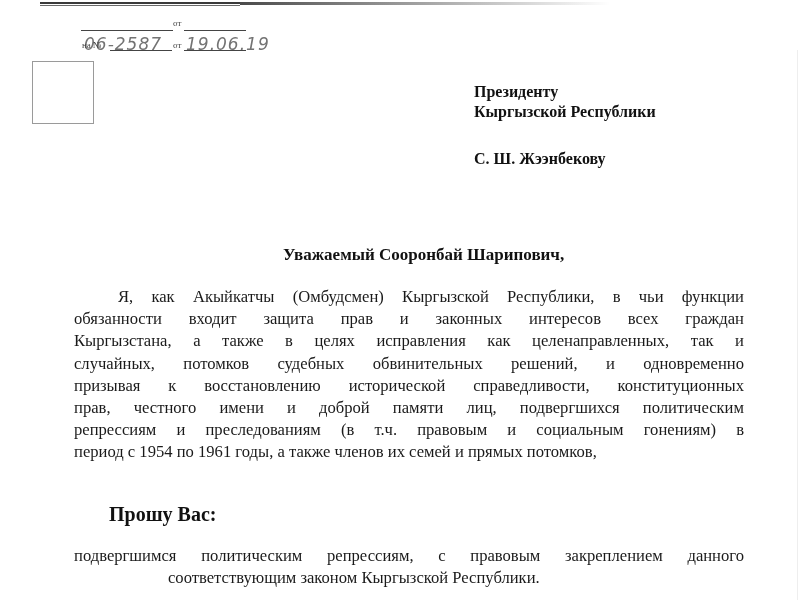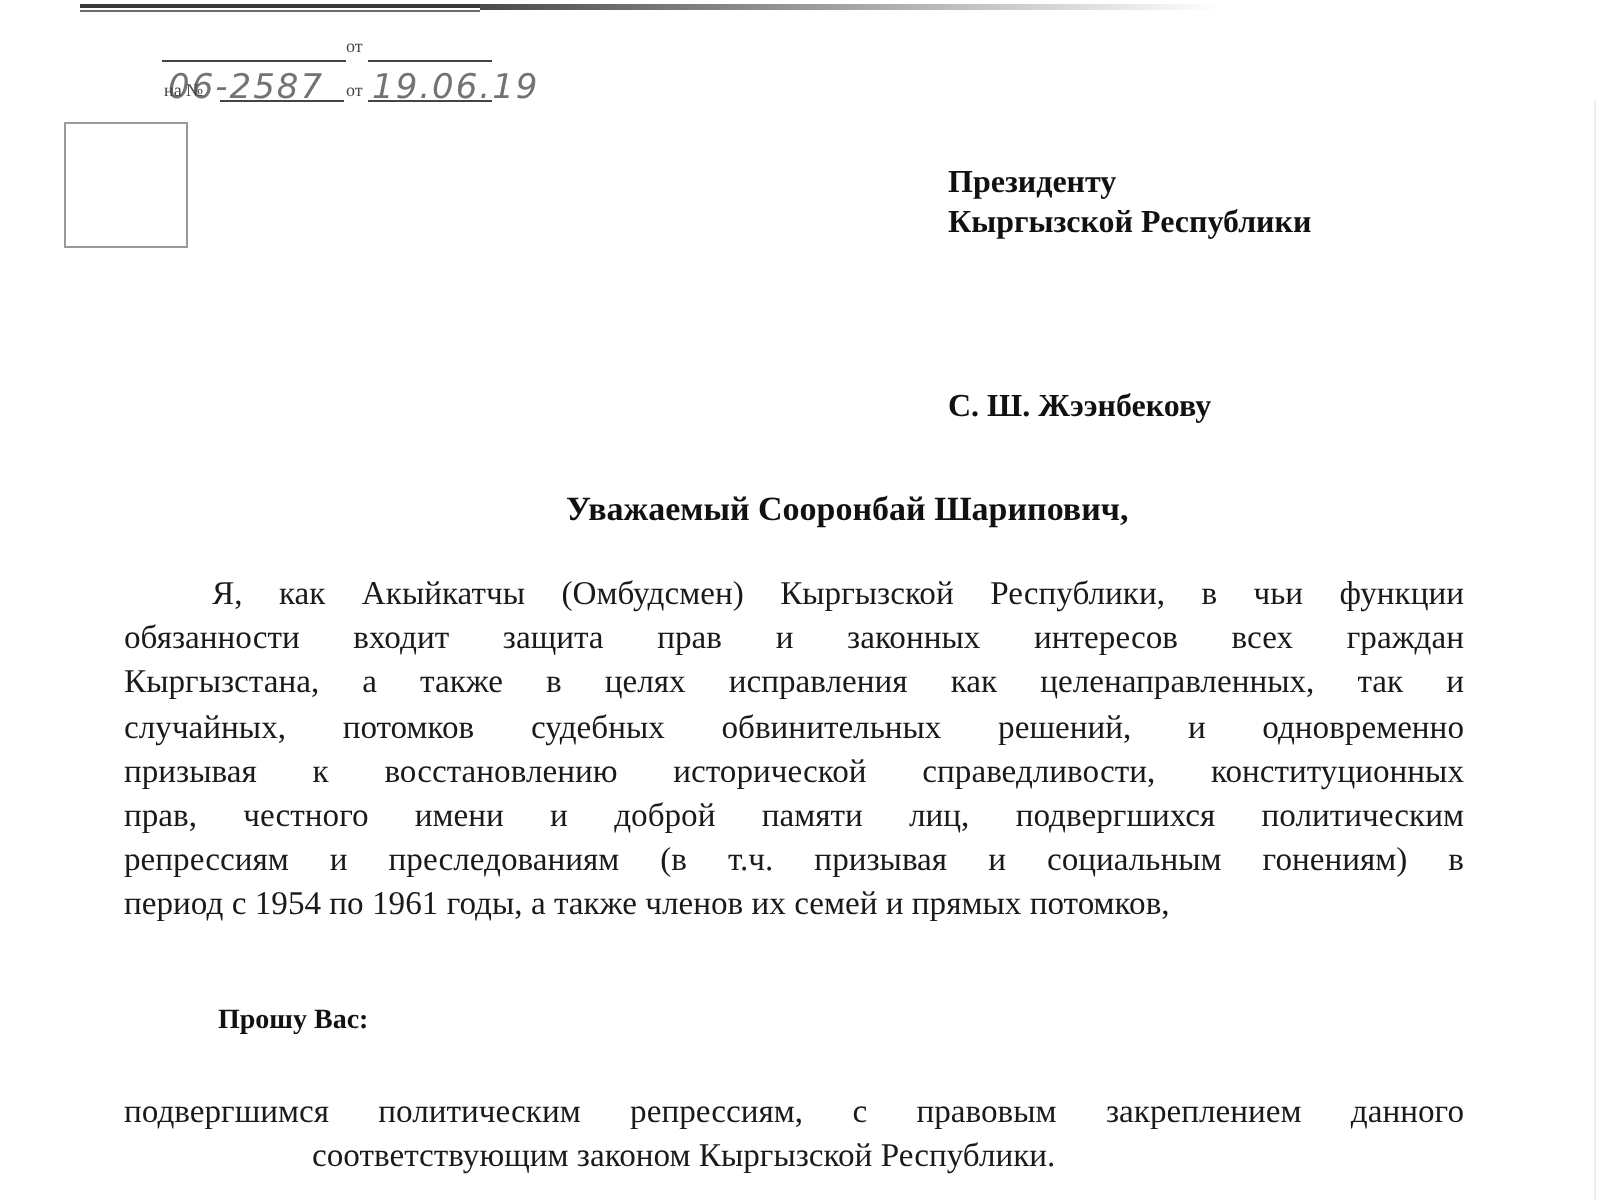--- a/index.html
+++ b/index.html
@@ -22,26 +22,26 @@
   }
   .underline { position:absolute; height:1px; background:#444; }
   .small-label { position:absolute; font-size:9px; color:#444; }
   .stamp-box {
     position:absolute; left:32px; top:61px; width:60px; height:61px;
     border:1px solid #9a9a9a;
   }
   .addressee { position:absolute; left:474px; font-weight:bold; font-size:16px; color:#111; }
   .greeting { position:absolute; left:243px; top:245px; font-weight:bold; font-size:17px; color:#111;margin-left:40px; }
   .para {
-    position:absolute; left:62px; width:670px; font-size:16.6px; line-height:22.2px;
+    position:absolute; left:74px; width:670px; font-size:16.6px; line-height:22.2px;
     text-align:justify; color:#1a1a1a;
   }
   .para .line { display:block; height:22.2px; white-space:nowrap; text-align-last:justify; text-align:justify; }
   .para .line.last { text-align-last:left; }
-  .heading { position:absolute; left:109px; top:503px; font-weight:bold; font-size:14px; color:#111; }
+  .heading { position:absolute; left:109px; top:503px; font-weight:bold; font-size:20px; color:#111; }
   .edge { position:absolute; right:2px; top:50px; width:1px; height:550px; background:#eeeeee; }
 </style>
 </head>
 <body>
 
 <div class="top-rule"></div>
 <div class="top-rule-fade"></div>
 
 <span class="hand" style="left:84px; top:6px;">06-2587</span>
 <div class="underline" style="left:81px; top:30px; width:92px;"></div>
@@ -51,32 +51,32 @@
 
 <span class="small-label" style="left:82px; top:40px;text-align:center;">на №</span>
 <div class="underline" style="left:110px; top:50px; width:62px;"></div>
 <span class="small-label" style="left:173px; top:40px;">от</span>
 <div class="underline" style="left:184px; top:50px; width:62px;"></div>
 
 <div class="stamp-box"></div>
 
 <div class="addressee" style="top:83px;">Президенту</div>
 <div class="addressee" style="top:103px;">Кыргызской Республики</div>
-<div class="addressee" style="top:150px;margin-top:45px;">С. Ш. Жээнбекову</div>
+<div class="addressee" style="top:150px;">С. Ш. Жээнбекову</div>
 
 <div class="greeting">Уважаемый Сооронбай Шарипович,</div>
 
 <div class="para" style="top:286px;">
   <span class="line" style="padding-left:44px;">Я, как Акыйкатчы (Омбудсмен) Кыргызской Республики, в чьи функции</span>
   <span class="line">обязанности входит защита прав и законных интересов всех граждан</span>
   <span class="line">Кыргызстана, а также в целях исправления как целенаправленных, так и</span>
   <span class="line">случайных, потомков судебных обвинительных решений, и одновременно</span>
   <span class="line">призывая к восстановлению исторической справедливости, конституционных</span>
   <span class="line">прав, честного имени и доброй памяти лиц, подвергшихся политическим</span>
-  <span class="line">репрессиям и преследованиям (в т.ч. призывая и социальным гонениям) в</span>
+  <span class="line">репрессиям и преследованиям (в т.ч. правовым и социальным гонениям) в</span>
   <span class="line last">период с 1954 по 1961 годы, а также членов их семей и прямых потомков,</span>
 </div>
 
 <div class="heading">Прошу Вас:</div>
 
 <div class="para" style="top:545px;">
   <span class="line">подвергшимся политическим репрессиям, с правовым закреплением данного</span>
   <span class="line last" style="padding-left:94px;">соответствующим законом Кыргызской Республики.</span>
 </div>
 

